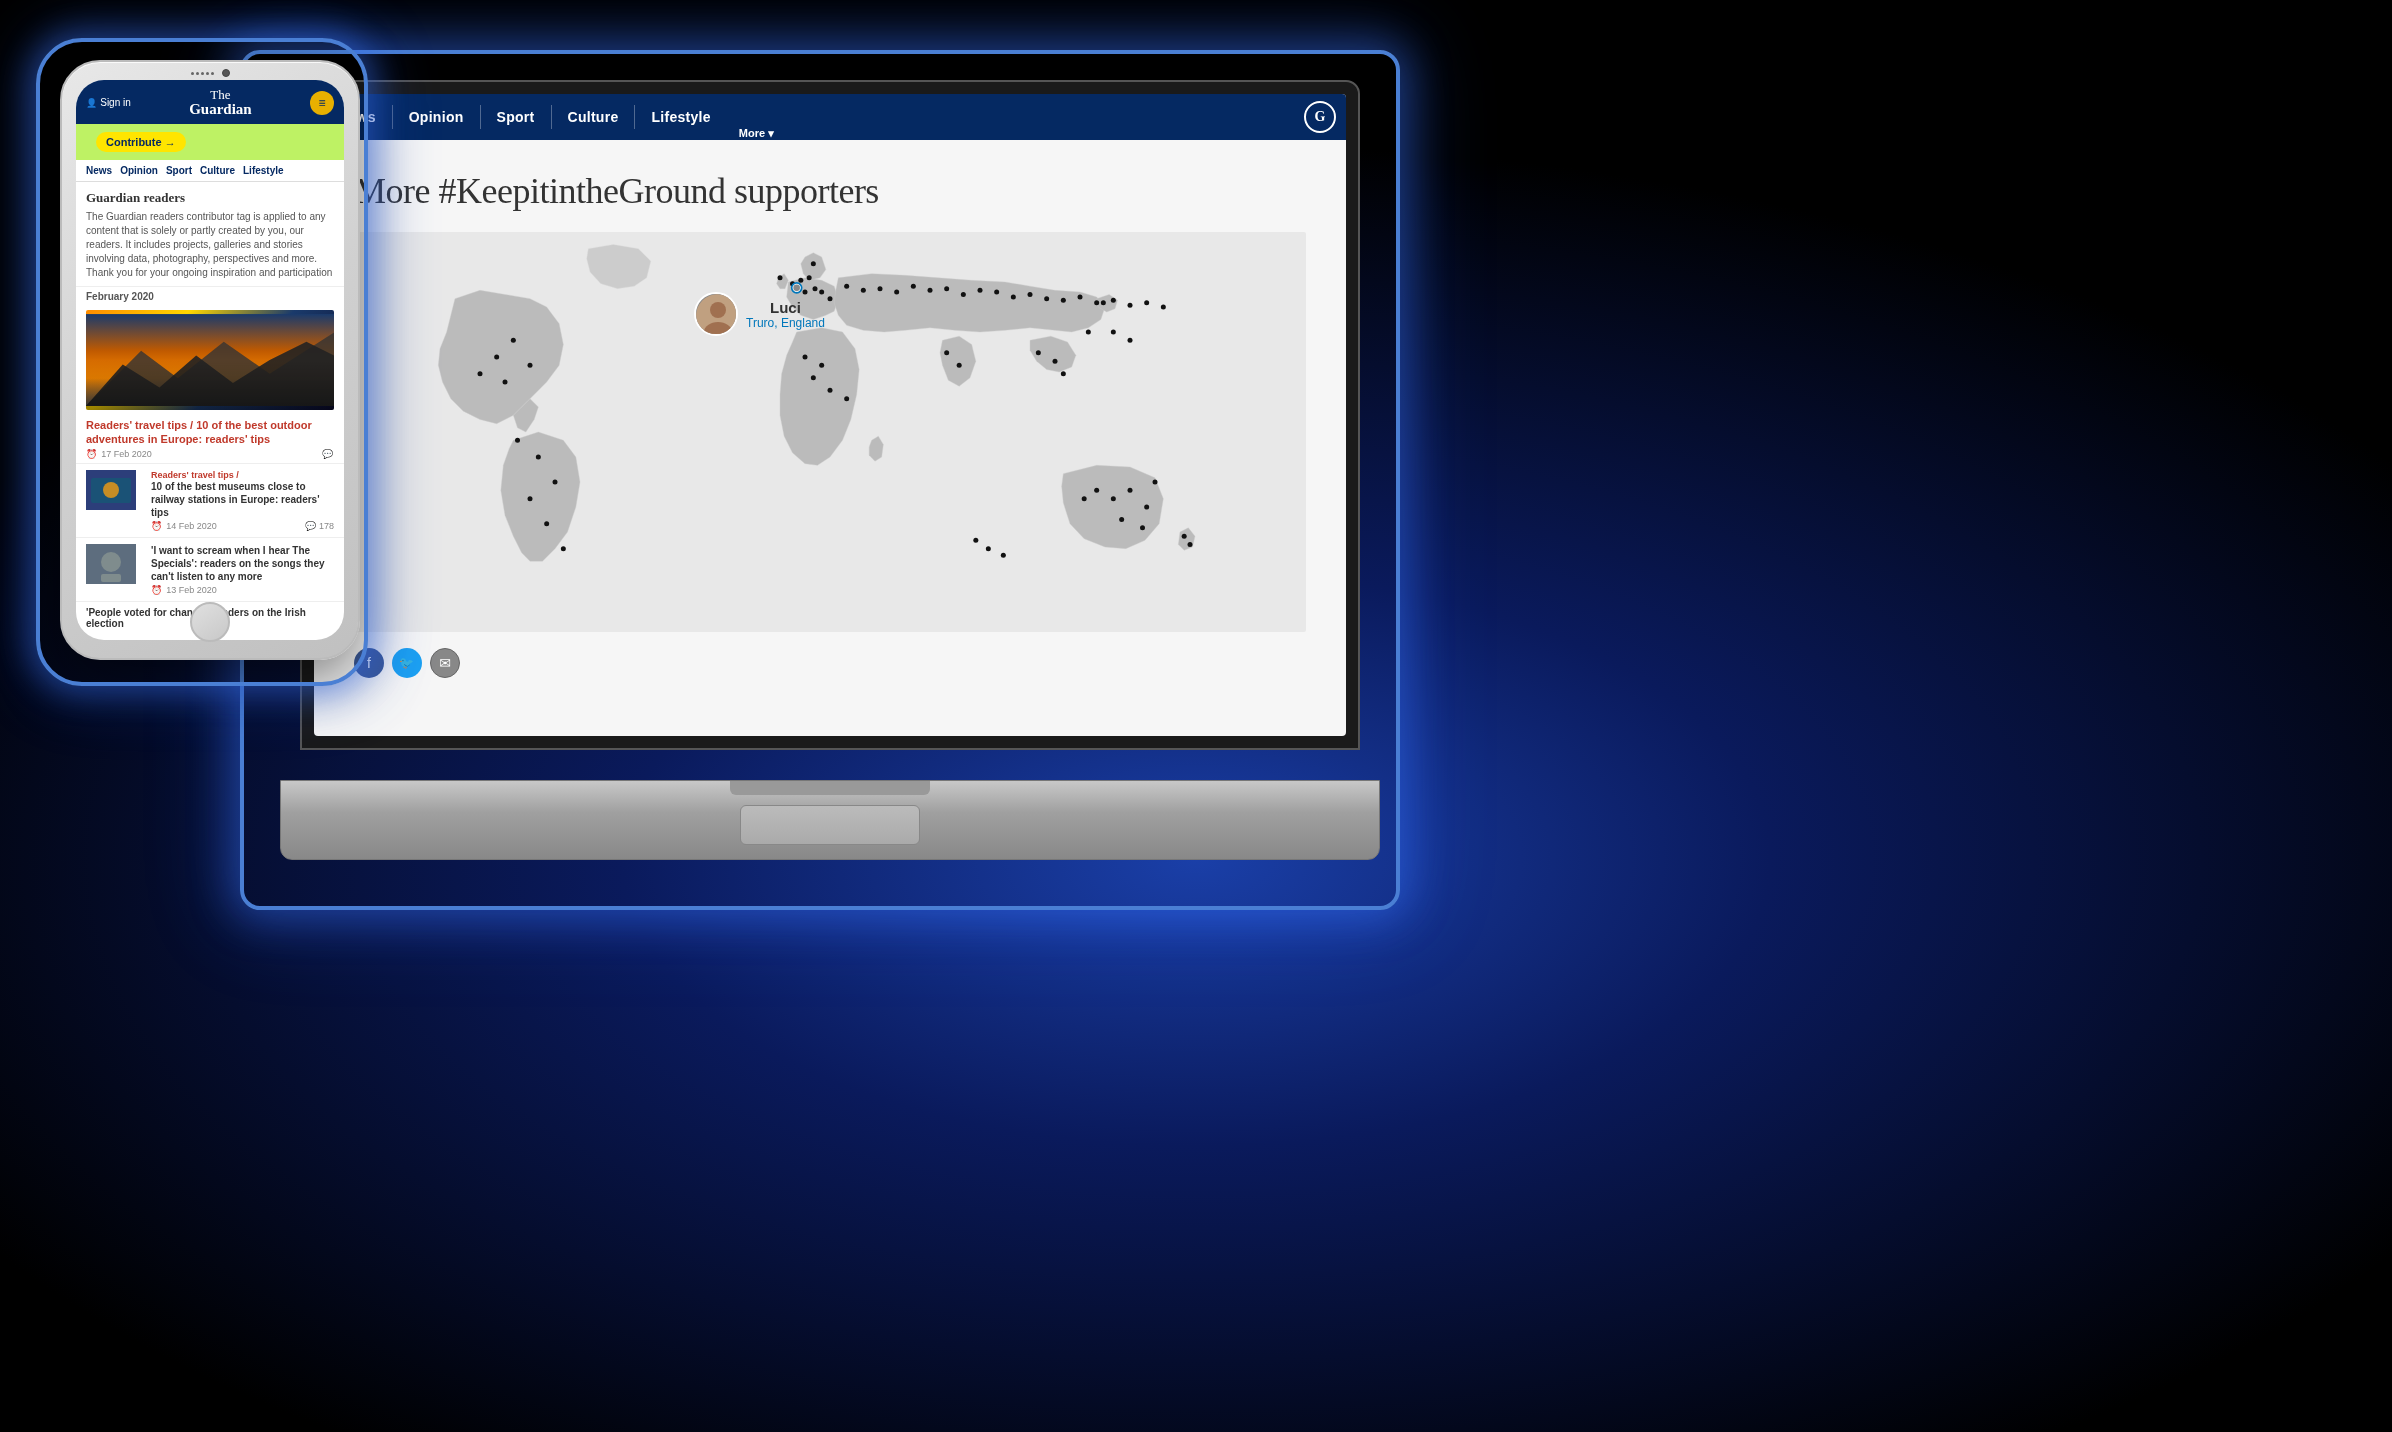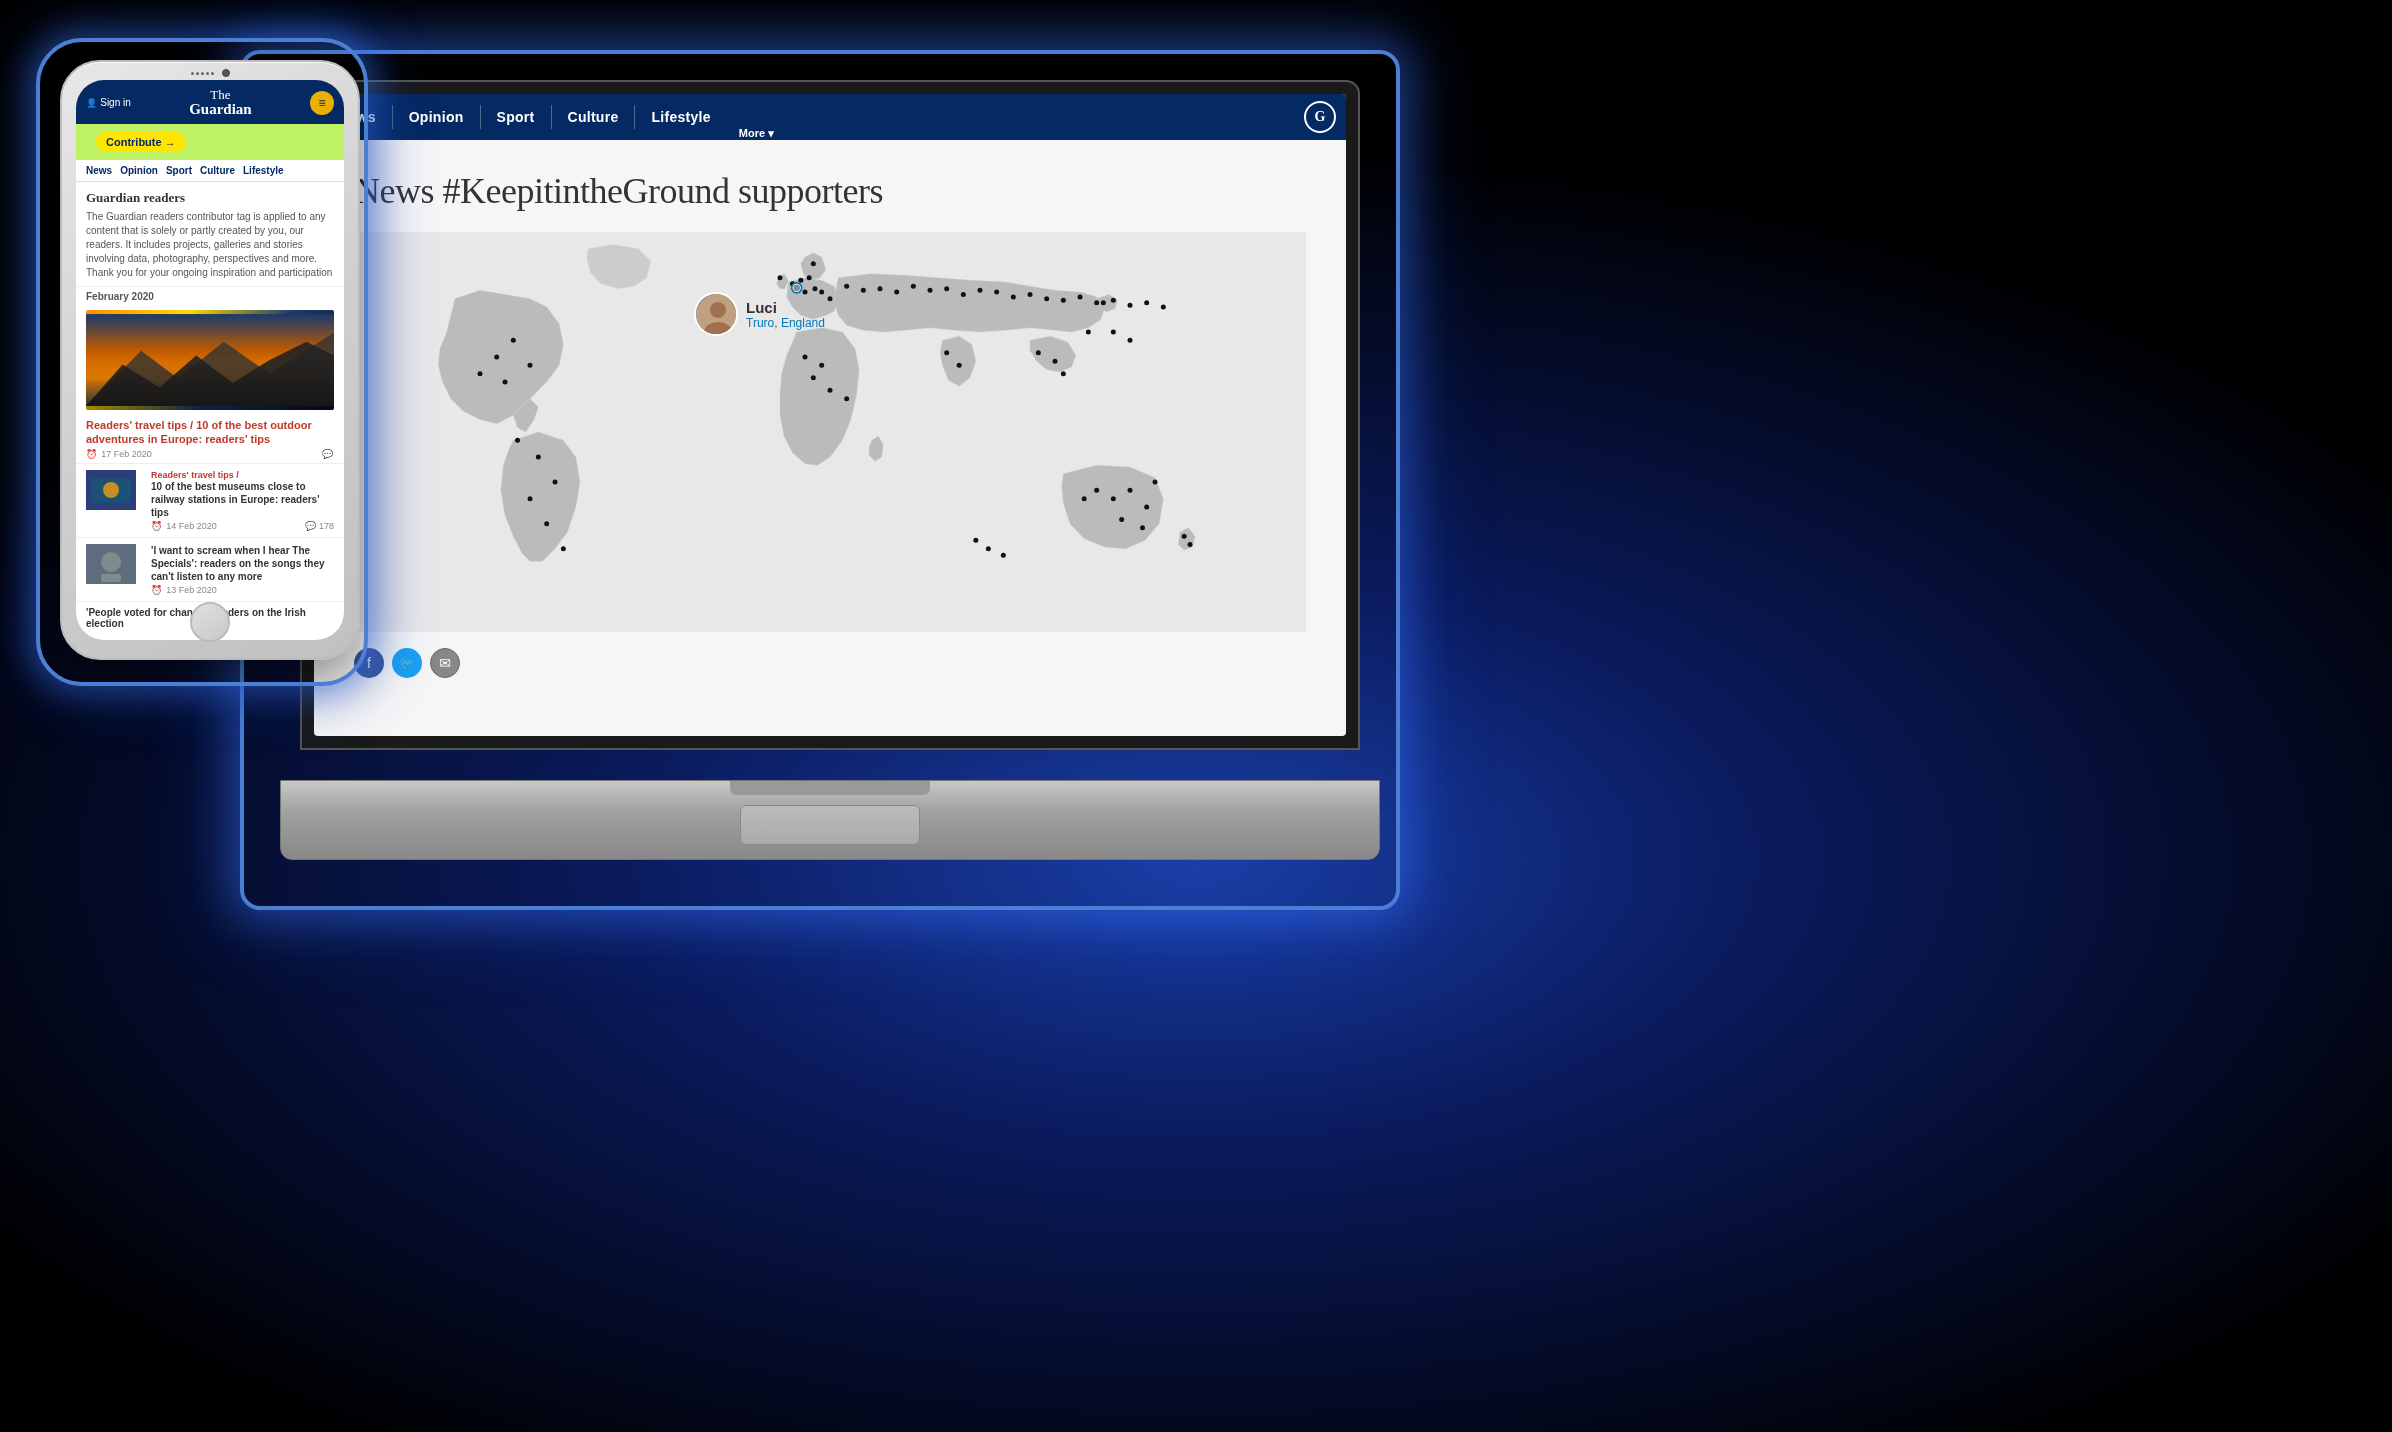--- a/index.html
+++ b/index.html
@@ -168,20 +168,21 @@
     }
 
     .map-tooltip {
       position: absolute;
       top: 60px;
       left: 340px;
       display: flex;
       align-items: center;
       gap: 8px;
       background: transparent;
+      text-align: center;
     }
 
     .map-tooltip-avatar {
       width: 44px;
       height: 44px;
       border-radius: 50%;
       background: #888;
       overflow: hidden;
       border: 2px solid #fff;
     }
@@ -659,21 +660,21 @@
           <div class="laptop-nav-more">
             <span>More ▾</span>
           </div>
           <div class="laptop-nav-logo">
             <span style="font-size:14px; font-weight:bold; font-family:Georgia,serif;">G</span>
           </div>
         </div>
 
         <div class="laptop-content">
 
-          <h1 class="laptop-title">News #KeepitintheGround supporters</h1>
+          <h1 class="laptop-title">More #KeepitintheGround supporters</h1>
 
           <div class="map-container">
             <svg class="world-map-svg" viewBox="0 0 960 480" xmlns="http://www.w3.org/2000/svg">
               <rect width="960" height="480" fill="#e8e8e8"></rect>
 
               <path d="M30,80 L60,70 L90,75 L120,80 L140,90 L155,110 L160,135 L155,160 L140,180 L120,200 L100,220 L80,230 L60,225 L40,215 L25,200 L15,180 L10,160 L12,140 L20,120 L25,100 Z" fill="#bbb" stroke="#ccc" stroke-width="0.5"></path>
 
               <path d="M100,220 L120,200 L130,210 L125,225 L115,240 L105,235 Z" fill="#bbb" stroke="#ccc" stroke-width="0.5"></path>
 
               <path d="M100,250 L130,240 L160,250 L175,270 L180,300 L175,330 L165,360 L150,380 L135,395 L120,395 L110,385 L100,365 L90,340 L85,310 L88,280 L95,260 Z" fill="#bbb" stroke="#ccc" stroke-width="0.5"></path>

